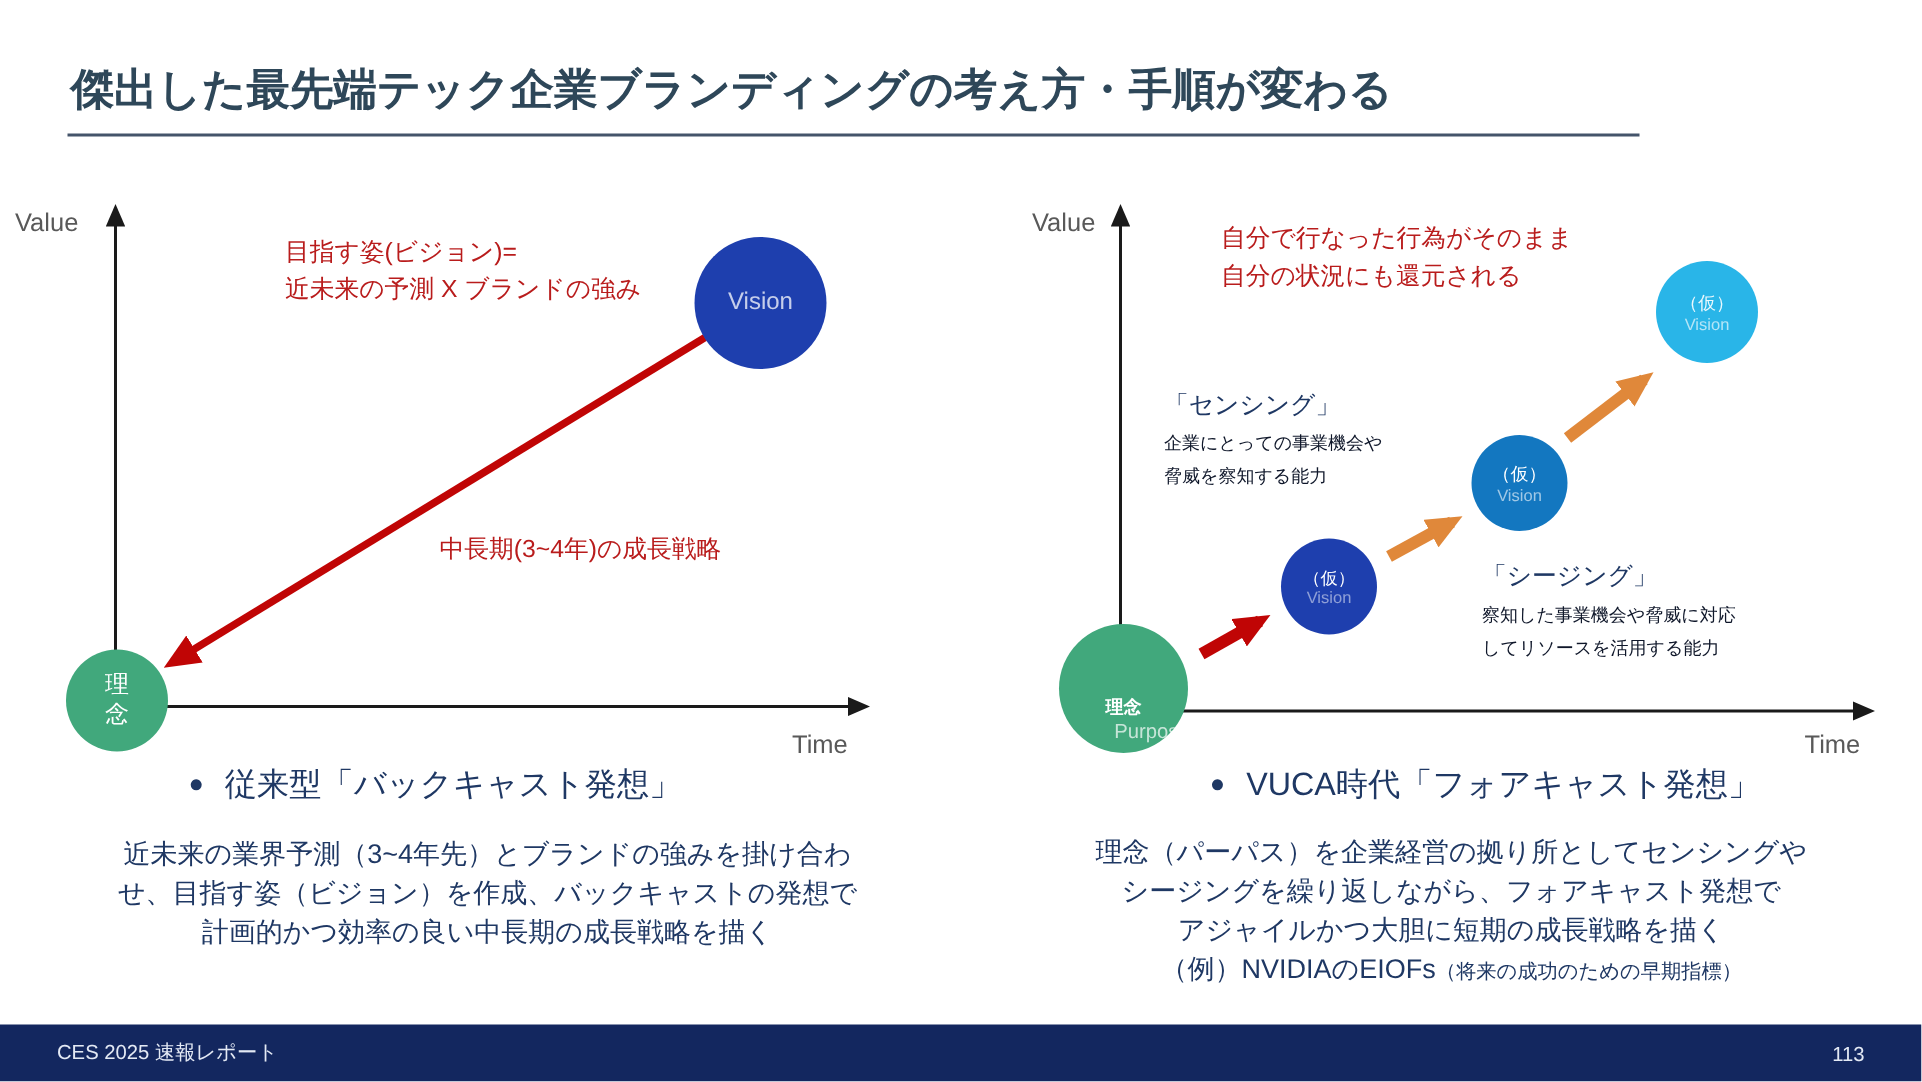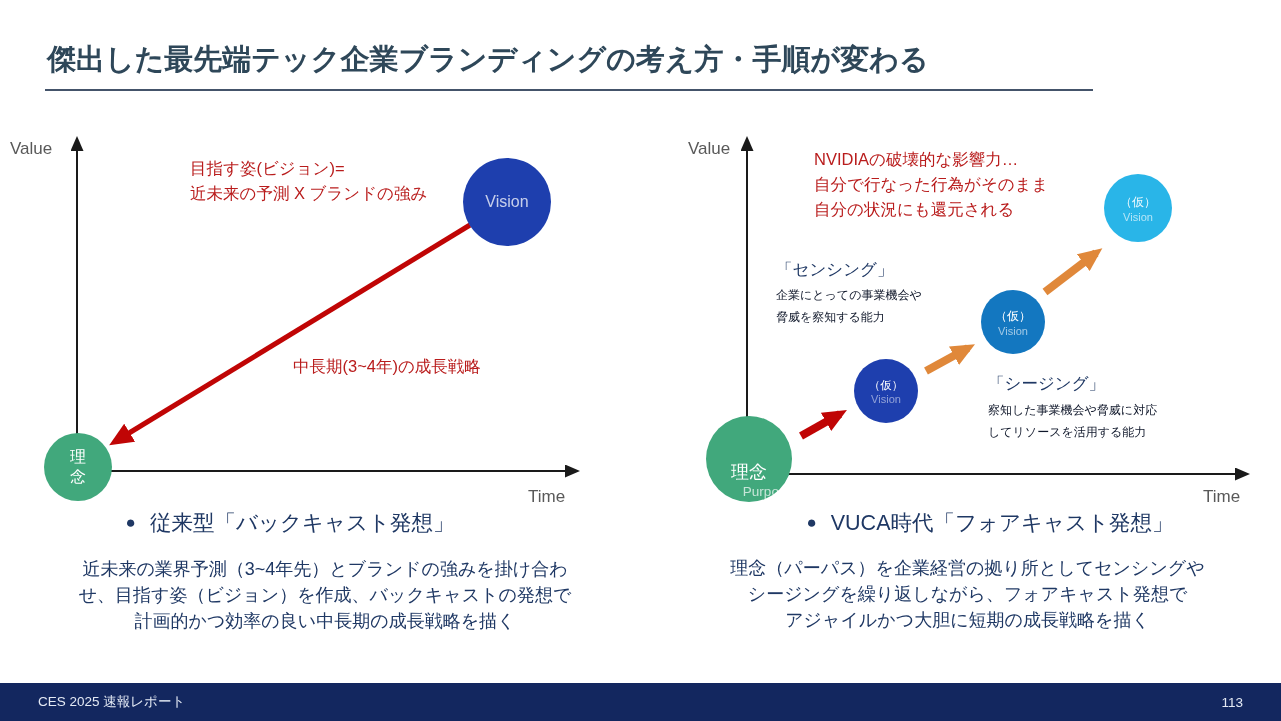--- a/index.html
+++ b/index.html
@@ -101,39 +101,38 @@
     <div>せ、目指す姿（ビジョン）を作成、バックキャストの発想で</div>
     <div>計画的かつ効率の良い中長期の成長戦略を描く</div>
   </div>
 </div>
 
 <div>
   <div class="abs axis-label" style="left:688px;top:139px;">Value</div>
   <div class="abs axis-label" style="left:1203px;top:487px;">Time</div>
 
   <div class="abs annotation" style="left:814px;top:147px;">
-    <div>NVIDIAの破壊的な影響力…</div>
     <div>自分で行なった行為がそのまま</div>
     <div>自分の状況にも還元される</div>
   </div>
 
   <div class="abs ann-label" style="left:776px;top:259px;">「センシング」</div>
   <div class="abs ann-body" style="left:776px;top:284px;">
     <div>企業にとっての事業機会や</div>
     <div>脅威を察知する能力</div>
   </div>
 
   <div class="abs ann-label" style="left:988px;top:373px;">「シージング」</div>
   <div class="abs ann-body" style="left:988px;top:399px;">
     <div>察知した事業機会や脅威に対応</div>
     <div>してリソースを活用する能力</div>
   </div>
 
   <div class="circle" style="left:706px;top:416px;width:86px;height:86px;background:#41a87c;">
-    <div style="font-size:18px;font-weight:normal;margin-top:40px;">理念</div>
+    <div style="font-size:12px;font-weight:bold;margin-top:40px;">理念</div>
     <div style="font-size:13.5px;color:rgba(255,255,255,0.7);margin-left:38px;">Purpose</div>
   </div>
 
   <div class="circle" style="left:854px;top:359px;width:64px;height:64px;background:#1e3fae;">
     <div style="font-size:11.5px;">（仮）</div>
     <div style="font-size:11px;color:rgba(255,255,255,0.5);">Vision</div>
   </div>
 
   <div class="circle" style="left:981px;top:290px;width:64px;height:64px;background:#1377c0;">
     <div style="font-size:12px;">（仮）</div>
@@ -147,19 +146,22 @@
 
   <div class="heading-row" style="left:700px;top:508px;width:580px;">
     <span class="bullet">●</span>
     <span>VUCA時代「フォアキャスト発想」</span>
   </div>
 
   <div class="para" style="left:655px;top:555px;width:625px;">
     <div>理念（パーパス）を企業経営の拠り所としてセンシングや</div>
     <div>シージングを繰り返しながら、フォアキャスト発想で</div>
     <div>アジャイルかつ大胆に短期の成長戦略を描く</div>
+    <div>
+      <span>（例）NVIDIAのEIOFs</span><span class="note">（将来の成功のための早期指標）</span>
+    </div>
   </div>
 </div>
 
 <div class="footer-bar">
   <span>CES 2025 速報レポート</span>
   <span>113</span>
 </div>
 
 </body></html>

